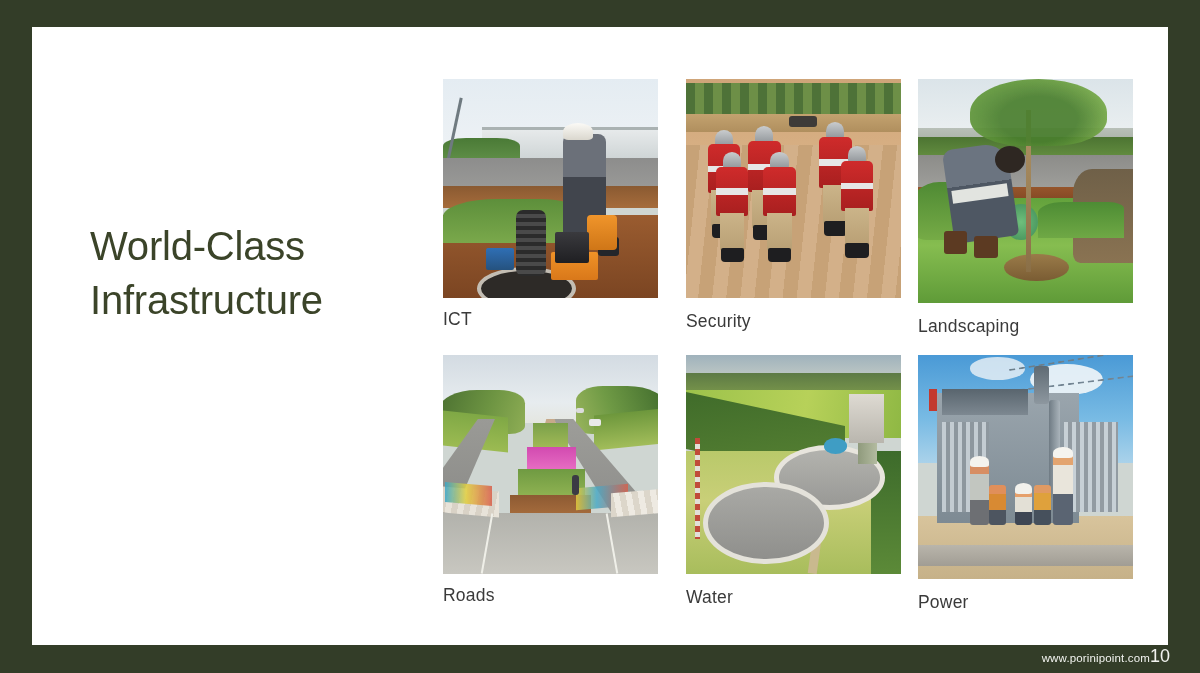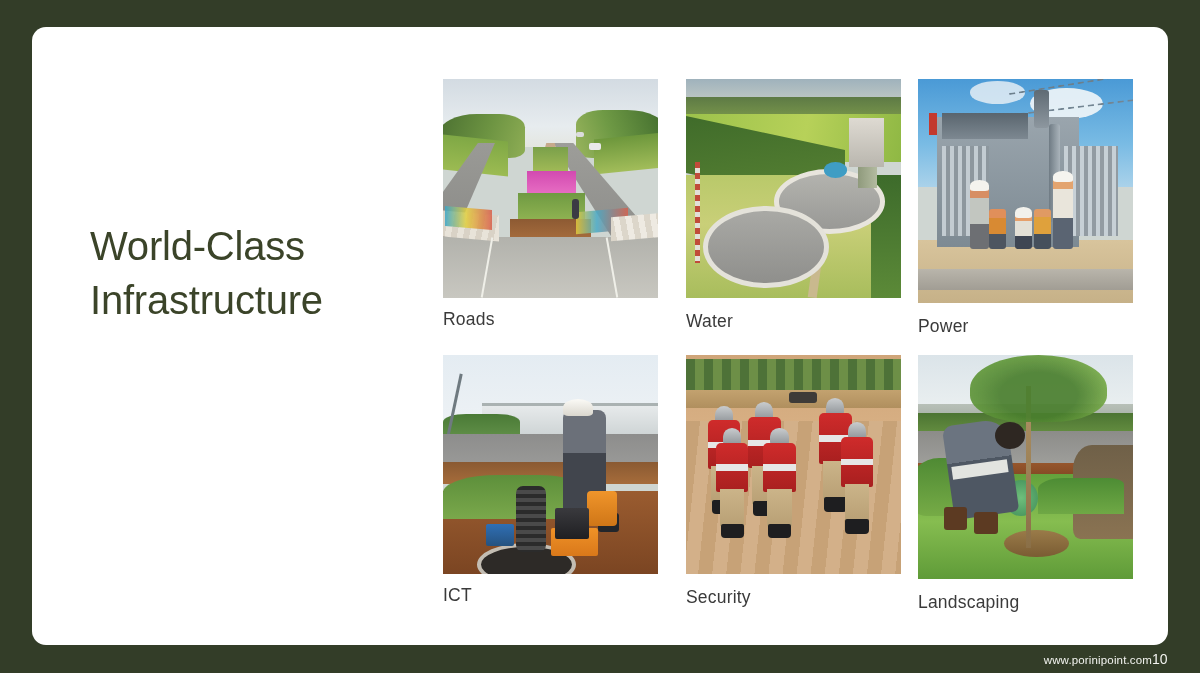--- a/index.html
+++ b/index.html
@@ -23,21 +23,20 @@
     overflow: hidden;
   }
   .canvas {
     position: absolute;
     left: 32px;
     top: 27px;
     width: 1136px;
     height: 618px;
     background: #ffffff;
     overflow: hidden;
-    border-radius: 14px;
   }
 
   
   .text-col {
     position: absolute;
     left: 58px;        
     top: 193px;        
     width: 310px;
   }
   .slide-title {
@@ -354,117 +353,37 @@
     bottom: 6px;
     display: flex;
     align-items: baseline;
     color: #f2f3ef;
   }
   .footer-url {
     font-size: 11.5px;
     letter-spacing: 0.15px;
   }
   .footer-page {
-    font-size: 14px;
+    font-size: 18px;
     min-width: 18px;
     text-align: left;
   }
 </style>
 </head>
 <body>
 
 <div class="slide">
   <div class="canvas">
 
     <div class="text-col">
       <h1 class="slide-title">World-Class
 Infrastructure</h1>
     </div>
 
     <div class="grid">
-
-      <div class="grid-row">
-
-        <div class="cell c0">
-          <div class="photo roads">
-            <div class="ly sky"></div>
-              <div class="ly treeL"></div>
-              <div class="ly treeR"></div>
-            <div class="ly grassL"></div>
-              <div class="ly grassR"></div>
-            <div class="ly tarmacL"></div>
-              <div class="ly tarmacR"></div>
-            <div class="ly median"></div>
-            <div class="ly flow1"></div>
-              <div class="ly flow2"></div>
-            <div class="ly flow3"></div>
-              <div class="ly flow4"></div>
-            <div class="ly arc"></div>
-            <div class="ly base"></div>
-            <div class="ly crossL"></div>
-              <div class="ly crossC"></div>
-            <div class="ly crossR"></div>
-              <div class="ly crossR2"></div>
-            <div class="ly lane1"></div>
-              <div class="ly lane2"></div>
-            <div class="ly car1"></div>
-              <div class="ly car2"></div>
-            <div class="ly person"></div>
-          </div>
-          <div class="cell-label">Roads</div>
-        </div>
-
-        <div class="cell c1">
-          <div class="photo water">
-            <div class="ly sky"></div>
-              <div class="ly hills"></div>
-            <div class="ly fieldA"></div>
-              <div class="ly hedge"></div>
-            <div class="ly fieldB"></div>
-              <div class="ly bushR"></div>
-            <div class="ly pathd"></div>
-            <div class="ly tank2"></div>
-              <div class="ly tank1"></div>
-            <div class="ly towerLeg"></div>
-              <div class="ly tower"></div>
-            <div class="ly pool"></div>
-              <div class="ly mast"></div>
-          </div>
-          <div class="cell-label">Water</div>
-        </div>
-
-        <div class="cell c2">
-          <div class="photo tall power">
-            <div class="ly sky"></div>
-              <div class="ly cloud2"></div>
-              <div class="ly cloud1"></div>
-            <div class="ly wires"></div>
-              <div class="ly wires2"></div>
-            <div class="ly ground"></div>
-              <div class="ly kerb"></div>
-            <div class="ly body"></div>
-              <div class="ly topbox"></div>
-            <div class="ly bushing"></div>
-              <div class="ly pipe"></div>
-            <div class="ly radL"></div>
-              <div class="ly radR"></div>
-            <div class="ly redsign"></div>
-            <div class="ly w1"></div>
-              <div class="ly w2"></div>
-              <div class="ly w3"></div>
-            <div class="ly w4"></div>
-              <div class="ly w5"></div>
-            <div class="ly h1"></div>
-              <div class="ly h2"></div>
-              <div class="ly h3"></div>
-          </div>
-          <div class="cell-label">Power</div>
-        </div>
-
-      </div>
 
       <div class="grid-row">
 
         <div class="cell c0">
           <div class="photo ict">
             <div class="ly sky"></div>
               <div class="ly bldg"></div>
               <div class="ly roofl"></div>
             <div class="ly trees"></div>
               <div class="ly pole"></div>
@@ -550,20 +469,100 @@
             <div class="ly worker"></div>
               <div class="ly refl"></div>
               <div class="ly head"></div>
             <div class="ly boot1"></div>
               <div class="ly boot2"></div>
           </div>
           <div class="cell-label">Landscaping</div>
         </div>
 
       </div>
+
+      <div class="grid-row">
+
+        <div class="cell c0">
+          <div class="photo roads">
+            <div class="ly sky"></div>
+              <div class="ly treeL"></div>
+              <div class="ly treeR"></div>
+            <div class="ly grassL"></div>
+              <div class="ly grassR"></div>
+            <div class="ly tarmacL"></div>
+              <div class="ly tarmacR"></div>
+            <div class="ly median"></div>
+            <div class="ly flow1"></div>
+              <div class="ly flow2"></div>
+            <div class="ly flow3"></div>
+              <div class="ly flow4"></div>
+            <div class="ly arc"></div>
+            <div class="ly base"></div>
+            <div class="ly crossL"></div>
+              <div class="ly crossC"></div>
+            <div class="ly crossR"></div>
+              <div class="ly crossR2"></div>
+            <div class="ly lane1"></div>
+              <div class="ly lane2"></div>
+            <div class="ly car1"></div>
+              <div class="ly car2"></div>
+            <div class="ly person"></div>
+          </div>
+          <div class="cell-label">Roads</div>
+        </div>
+
+        <div class="cell c1">
+          <div class="photo water">
+            <div class="ly sky"></div>
+              <div class="ly hills"></div>
+            <div class="ly fieldA"></div>
+              <div class="ly hedge"></div>
+            <div class="ly fieldB"></div>
+              <div class="ly bushR"></div>
+            <div class="ly pathd"></div>
+            <div class="ly tank2"></div>
+              <div class="ly tank1"></div>
+            <div class="ly towerLeg"></div>
+              <div class="ly tower"></div>
+            <div class="ly pool"></div>
+              <div class="ly mast"></div>
+          </div>
+          <div class="cell-label">Water</div>
+        </div>
+
+        <div class="cell c2">
+          <div class="photo tall power">
+            <div class="ly sky"></div>
+              <div class="ly cloud2"></div>
+              <div class="ly cloud1"></div>
+            <div class="ly wires"></div>
+              <div class="ly wires2"></div>
+            <div class="ly ground"></div>
+              <div class="ly kerb"></div>
+            <div class="ly body"></div>
+              <div class="ly topbox"></div>
+            <div class="ly bushing"></div>
+              <div class="ly pipe"></div>
+            <div class="ly radL"></div>
+              <div class="ly radR"></div>
+            <div class="ly redsign"></div>
+            <div class="ly w1"></div>
+              <div class="ly w2"></div>
+              <div class="ly w3"></div>
+            <div class="ly w4"></div>
+              <div class="ly w5"></div>
+            <div class="ly h1"></div>
+              <div class="ly h2"></div>
+              <div class="ly h3"></div>
+          </div>
+          <div class="cell-label">Power</div>
+        </div>
+
+      </div>
     </div>
   </div>
 
   <div class="footer">
     <span class="footer-url">www.porinipoint.com</span>
     <span class="footer-page">10</span>
   </div>
 </div>
 
 </body></html>

